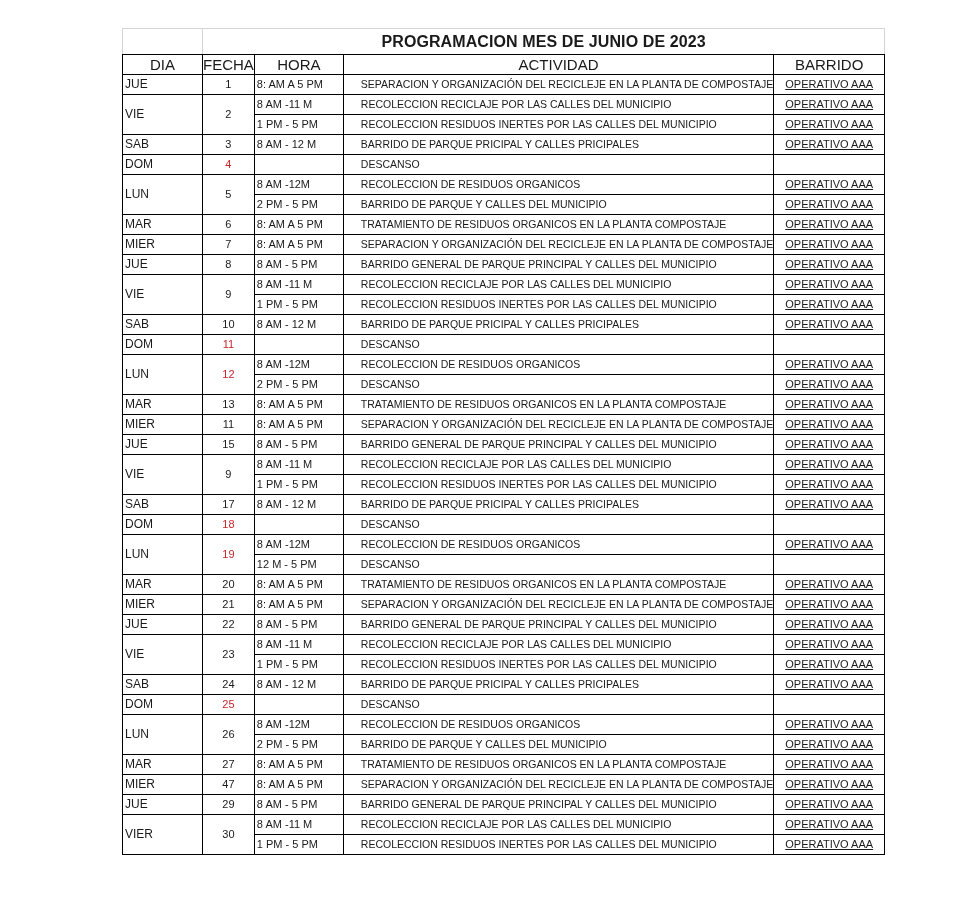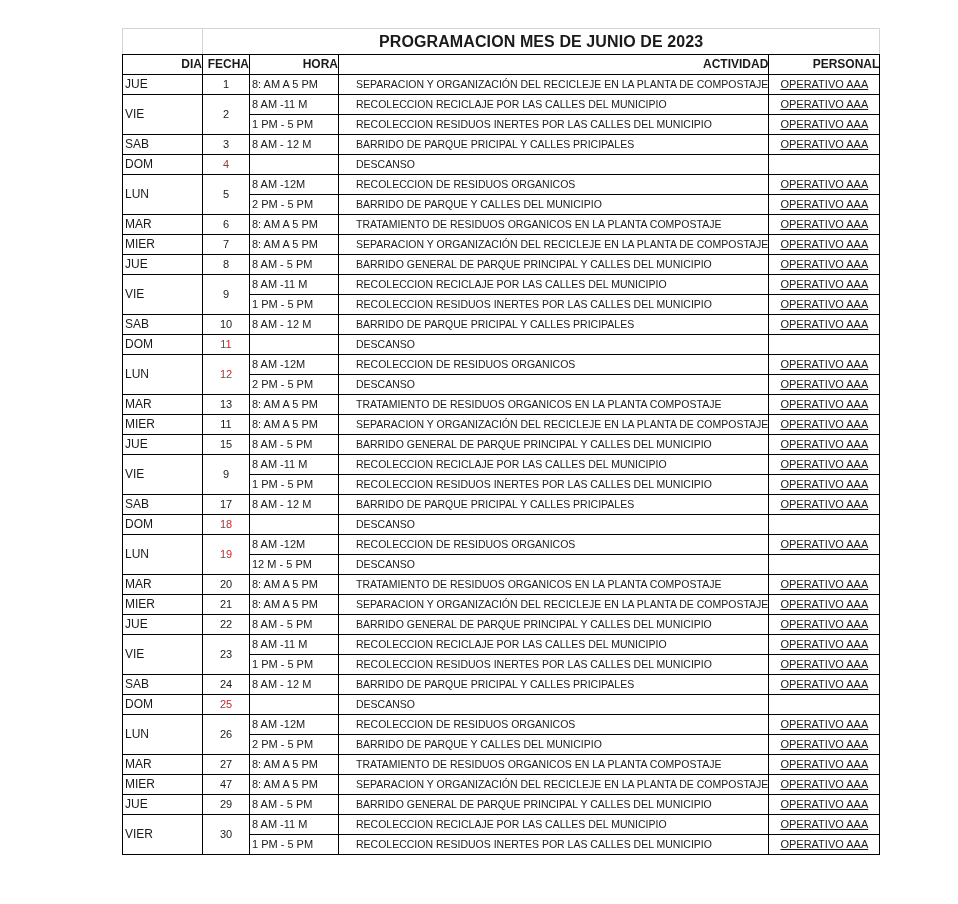--- a/index.html
+++ b/index.html
@@ -4,21 +4,21 @@
 <style>
   html, body { margin: 0; padding: 0; background: #ffffff; }
   body { width: 958px; height: 904px; position: relative; overflow: hidden;
          font-family: "Liberation Sans", "DejaVu Sans", sans-serif; color: #1a1a1a; }
   .sheet { position: absolute; left: 122px; top: 28px; }
   table { border-collapse: collapse; table-layout: fixed; }
   td { padding: 0; height: 19px; font-size: 11px; line-height: 19px; white-space: nowrap; overflow: hidden;
        border: 1px solid #000; }
   tr.title-row td { height: 25px; border: 1px solid #d4d4d4; border-bottom: 1px solid #000; margin-top: 17px; }
   td.title-cell { text-align: center; font-weight: bold; font-size: 16px; line-height: 25px; letter-spacing: 0.1px; }
-  tr.header-row td { font-weight: bold; font-size: 12px; text-align: right; height: 19px; }
+  tr.header-row td { font-weight: normal; font-size: 15px; text-align: center; height: 19px; }
   td.c-dia { text-align: left; padding-left: 2px; font-size: 12px; margin-left: 39px; }
   td.c-fecha { text-align: center; font-size: 11px; }
   td.c-fecha.red { color: #c8262b; }
   td.c-hora { text-align: left; padding-left: 2px; }
   td.c-act { text-align: left; padding-left: 17px; font-size: 10.5px; }
   td.c-per { text-align: center; font-size: 11px; text-decoration: underline; }
   col.w-dia { width: 80px; } col.w-fecha { width: 47px; } col.w-hora { width: 89px; }
   col.w-act { width: 426px; } col.w-per { width: 111px; }
 </style>
 </head>
@@ -36,21 +36,21 @@
     <tbody id="schedule-body">
       <tr class="title-row">
         <td></td>
         <td class="title-cell" colspan="4">PROGRAMACION MES DE JUNIO DE 2023</td>
       </tr>
       <tr class="header-row">
         <td>DIA</td>
         <td>FECHA</td>
         <td>HORA</td>
         <td>ACTIVIDAD</td>
-        <td>PERSONAL</td>
+        <td>BARRIDO</td>
       </tr>
     <tr>
           <td class="c-dia" rowspan="1">JUE</td>
           <td class="c-fecha" rowspan="1">1</td>
           <td class="c-hora">8: AM  A 5 PM</td>
           <td class="c-act">SEPARACION Y ORGANIZACIÓN DEL RECICLEJE EN LA PLANTA DE COMPOSTAJE</td>
           <td class="c-per">OPERATIVO AAA</td>
         </tr>
         <tr>
           <td class="c-dia" rowspan="2">VIE</td>

